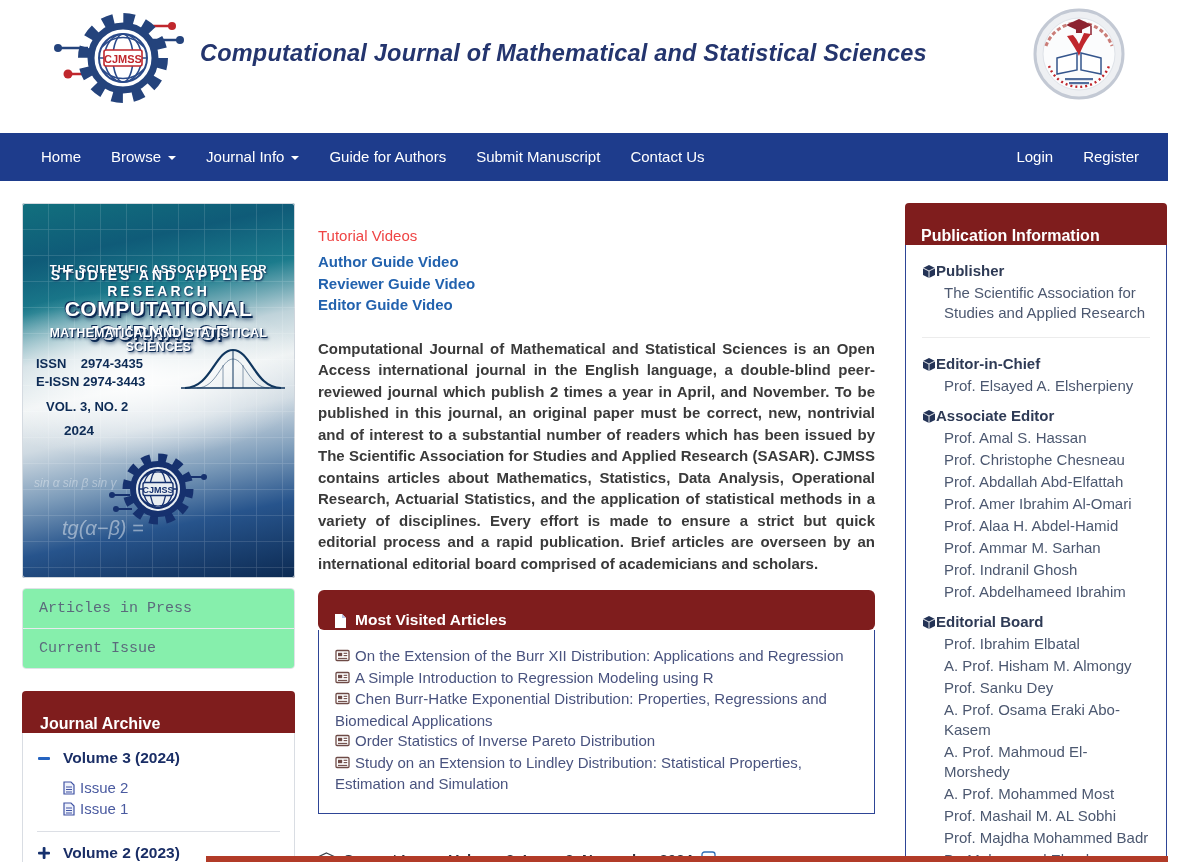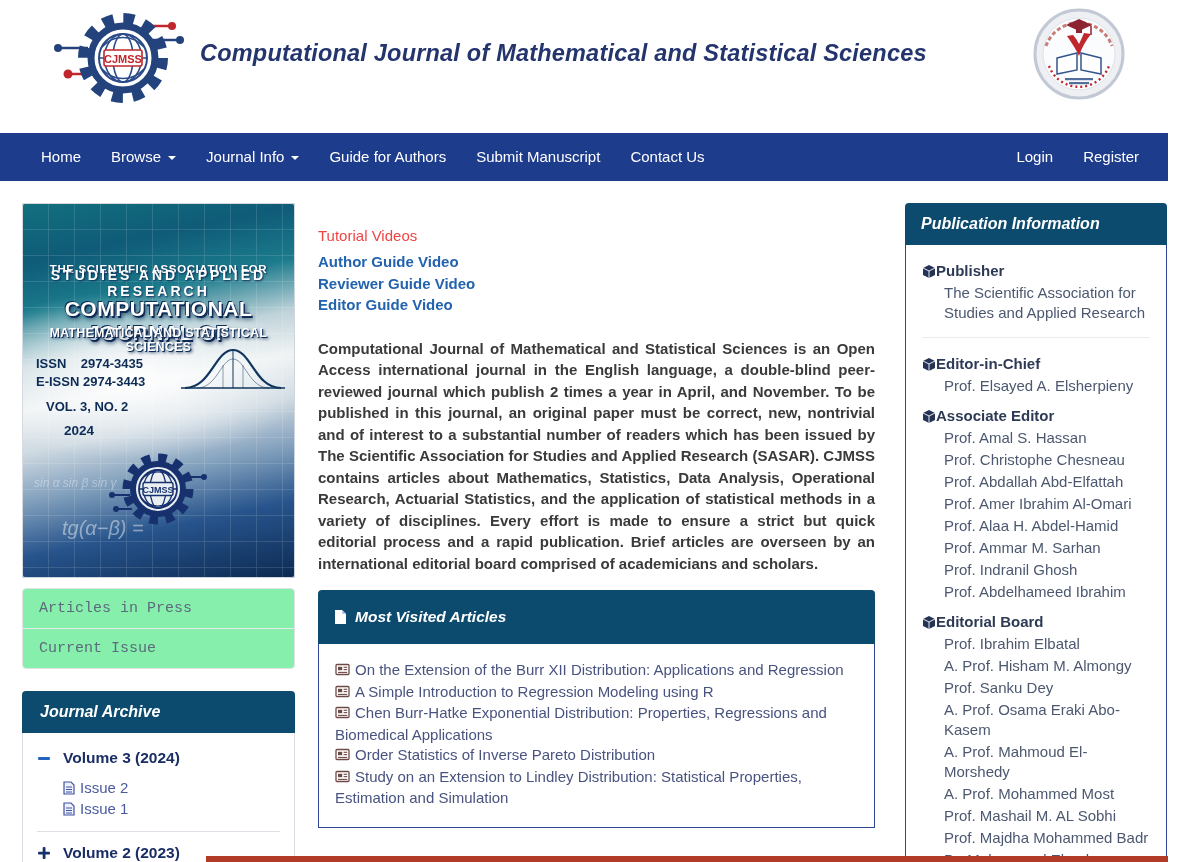--- a/index.html
+++ b/index.html
@@ -46,37 +46,37 @@
   .cover-gear{position:absolute;left:86px;top:236px;}
   .cover-f1{position:absolute;left:40px;bottom:38px;color:#fff;opacity:.45;font-size:20px;font-style:italic;}
   .cover-f2{position:absolute;left:12px;bottom:88px;color:#fff;opacity:.35;font-size:12px;font-style:italic;}
 
   
   .side-list{margin-top:10px;border:1px solid #dfe2e7;border-radius:4px;background:#fff;overflow:hidden;}
   .side-list a{display:block;padding:11px 16px;font-size:15px;color:#5b6a7c;border-bottom:1px solid #e7eaee;background:#86efac;font-family:Liberation Mono, monospace;}
   .side-list a:last-child{border-bottom:none;}
 
   
-  .panel-head{background:#0c4a6e;color:#fff;font-weight:bold;font-size:16px;border-radius:4px 4px 0 0;display:flex;align-items:center;font-style:italic;}
+  .panel-head{background:#7f1d1d;color:#fff;font-weight:bold;font-size:16px;border-radius:4px 4px 0 0;display:flex;align-items:flex-end;}
   .panel-head .hicon{margin-right:8px;display:inline-flex;}
   .archive{margin-top:22px;}
   .archive .panel-head{height:42px;padding:0 18px;}
   .archive-body{border:1px solid #d9dde3;border-top:none;background:#fff;padding:16px 14px 14px;min-height:120px;}
   .vol-row{display:flex;align-items:center;font-size:15.5px;font-weight:bold;color:#1a2e66;}
   .vol-row .ticon{width:26px;display:inline-flex;}
   .issue-list{margin:10px 0 12px 26px;}
   .issue-link{display:flex;align-items:center;gap:5px;font-size:15px;color:#4a5aa0;line-height:21px;}
   .arch-div{border-top:1px solid #dcdfe5;margin:12px 0;}
 
   
   .tut-head{font-size:15px;font-weight:normal;color:#ef4444;margin:0 0 7px;}
   .video-link{display:block;font-size:15px;font-weight:bold;color:#2262ae;line-height:21.5px;}
   .desc{margin-top:22px;font-size:15px;font-weight:bold;color:#3a3a3a;line-height:21.5px;text-align:justify;}
   .mv-panel{margin-top:16px;}
-  .mv-panel .panel-head{height:38px;padding:8px 16px;font-size:15.5px;}
+  .mv-panel .panel-head{height:38px;padding:1px 16px;font-size:15.5px;border-radius:6px;}
   .mv-body{border:1px solid #2e4596;border-top:none;background:#fff;padding:16px 16px 18px;}
   .article-link{display:block;font-size:15px;color:#49537f;line-height:20.5px;}
   .news-icon{color:#6e4a46;margin-right:5px;vertical-align:-1px;display:inline-block;}
   .cur-issue{margin-top:37px;display:flex;align-items:center;gap:8px;font-size:15px;font-weight:bold;color:#2f3440;}
 
   
   .pi-head{height:42px;padding:0 16px;}
   .pi-body{border:1px solid #2e4596;border-top:none;background:#fff;padding:16px 16px 20px;min-height:600px;box-sizing:border-box;}
   .pi-label{display:flex;align-items:center;gap:0;font-size:15px;font-weight:bold;color:#2e3a55;line-height:20px;}
   .pi-sub{margin:2px 0 0 22px;font-size:15px;color:#4c5870;line-height:20px;}

